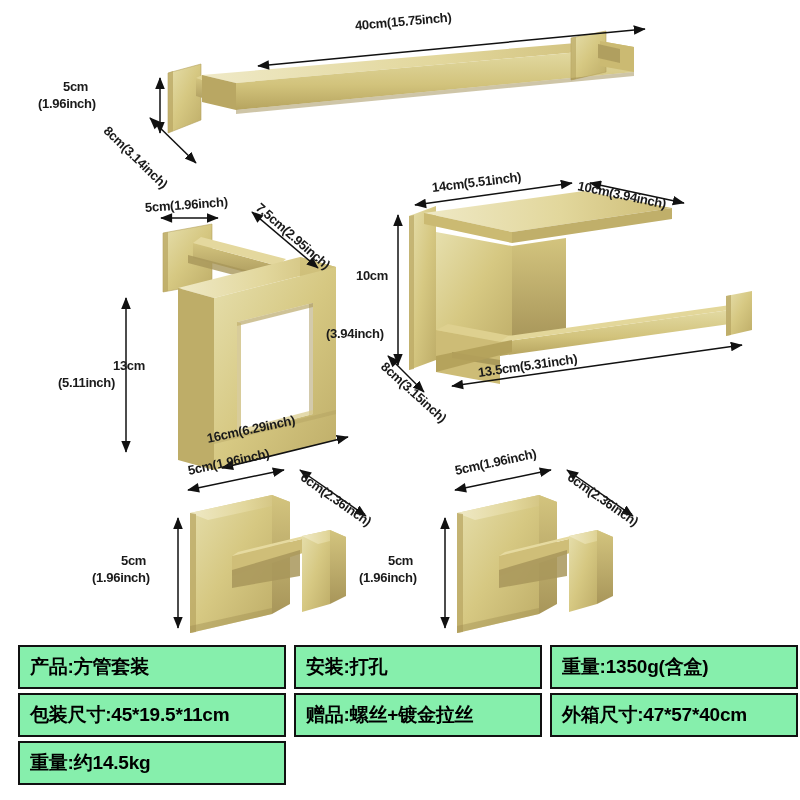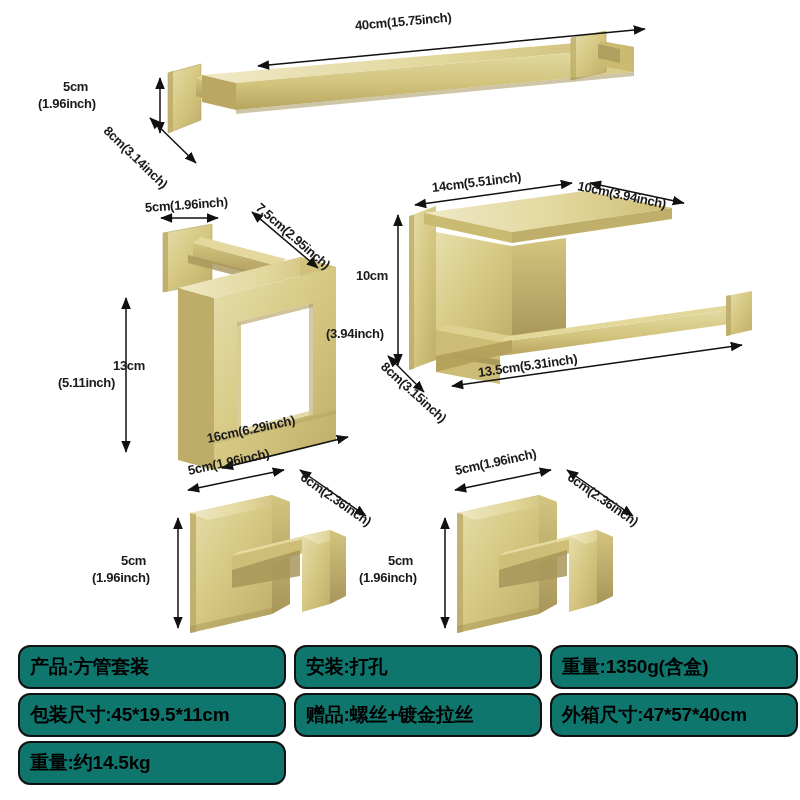--- a/index.html
+++ b/index.html
@@ -33,26 +33,26 @@
     left:18px;top:645px;
     width:768px;
     display:grid;
     grid-template-columns:268px 248px 248px;
     grid-auto-rows:44px;
     column-gap:8px;
     row-gap:4px;
   }
   .spec-cell{
     border:2.5px solid #111;
-    border-radius:12px;
+    border-radius:0;
     display:flex;
     align-items:center;
     padding:12px 10px;
     box-sizing:border-box;
-    background:#0f766e;
+    background:#86efac;
   }
   .spec-cell span{
     font-family:"Liberation Sans","DejaVu Sans",sans-serif;
     font-size:19px;
     font-weight:700;
     color:#000;
     white-space:nowrap;
     letter-spacing:-0.2px;
   }
 </style>

